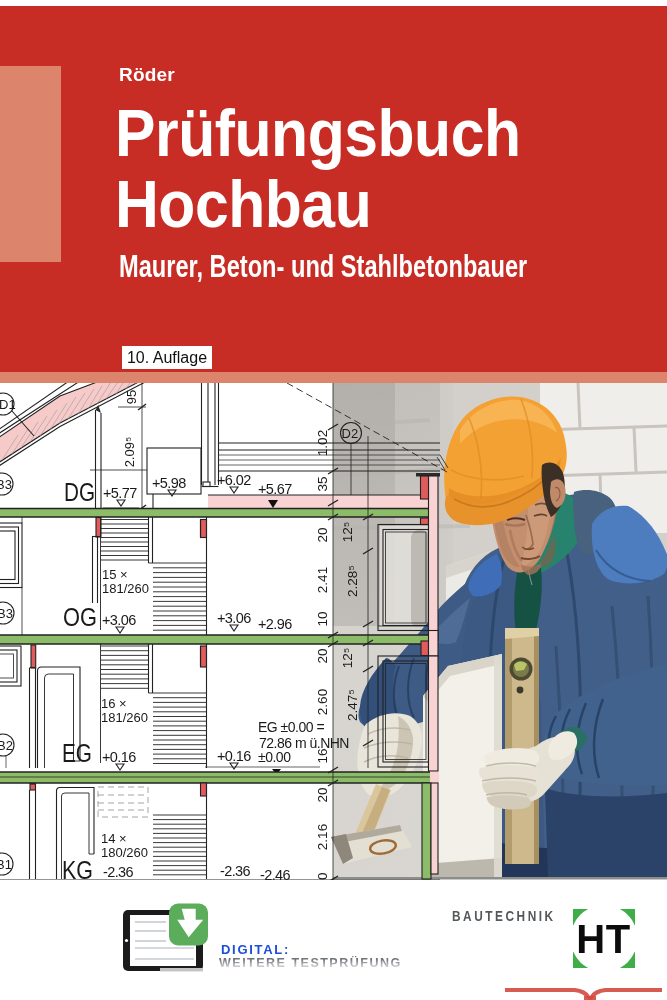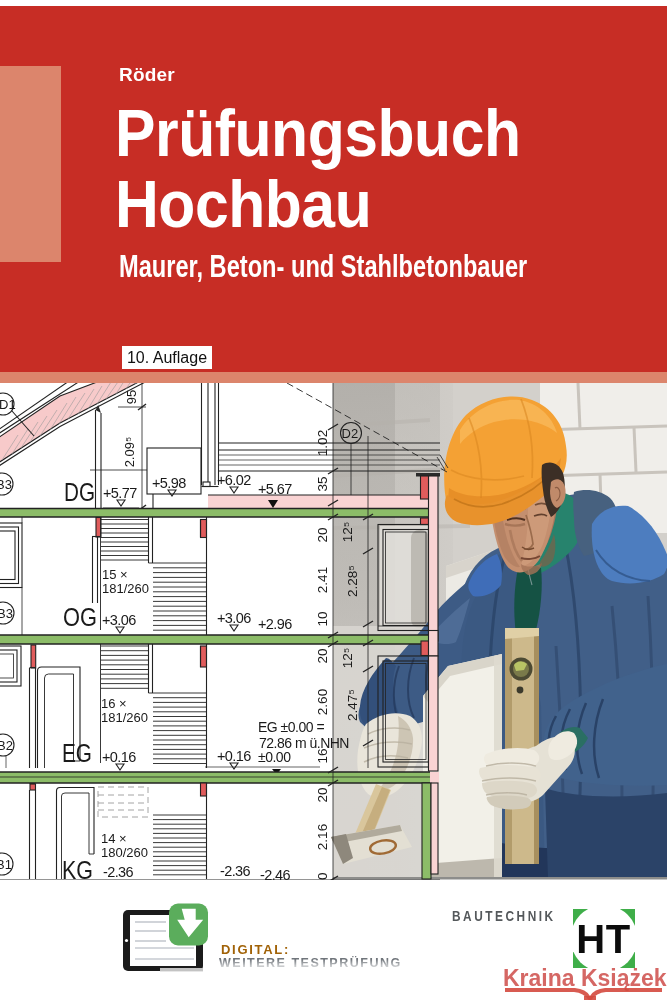--- a/index.html
+++ b/index.html
@@ -735,34 +735,33 @@
       <line x1="25" y1="26" x2="56" y2="26"></line>
       <line x1="25" y1="35" x2="56" y2="35"></line>
       <line x1="25" y1="45" x2="56" y2="45"></line>
       <line x1="25" y1="52" x2="84" y2="52"></line>
       <line x1="25" y1="63" x2="84" y2="63"></line>
     </g>
     <rect x="59" y="7.5" width="39" height="42" rx="9" fill="#5bad5c"></rect>
     <path d="M71.5 12.5 h14 v11 h7.5 L78.5 41 67 23.5 h7.5 Z" fill="#fff" transform="translate(0.2,0.3)"></path>
   </svg>
 
-  <div class="abs" style="left:221px;top:936px;font-size:13px;font-weight:bold;color:#a16207;letter-spacing:1.7px;">DIGITAL:</div>
+  <div class="abs" style="left:221px;top:936px;font-size:13px;font-weight:bold;color:#1d4ed8;letter-spacing:1.7px;">DIGITAL:</div>
 
   <div class="abs" style="left:219px;top:950px;font-size:12.5px;font-weight:bold;color:#70757b;letter-spacing:1.5px;">WEITERE TESTPRÜFUNG</div>
 
   <div class="abs" style="left:210px;top:951px;width:235px;height:30px;background:linear-gradient(to bottom,rgba(255,255,255,0) 8%,rgba(255,255,255,0.55) 28%,rgba(255,255,255,0.95) 48%,#fff 62%);"></div>
 
   <div class="abs" style="left:452px;top:901px;font-size:15px;font-weight:bold;color:#54585b;letter-spacing:3.2px;transform:scaleX(0.79);transform-origin:left top;white-space:nowrap;">BAUTECHNIK</div>
 
   <svg class="abs" style="left:573px;top:903px;" width="62" height="59" viewBox="0 0 62 59">
     <rect x="0" y="0" width="62" height="59" fill="#3fae49"></rect>
     <circle cx="31" cy="29.5" r="33.5" fill="#fff"></circle>
     <text x="30.5" y="43.5" text-anchor="middle" font-size="40" font-weight="bold" fill="#0c0c0c" letter-spacing="0.5">HT</text>
   </svg>
 
-  <div class="abs" style="left:503px;top:959px;font-size:23px;font-weight:bold;color:rgba(211,95,92,0.95);letter-spacing:0px;white-space:nowrap;">Kraina Książek</div>
 
   <svg class="abs" style="left:500px;top:980px;" width="167" height="20" viewBox="0 0 167 20">
     <path d="M5 2 H75 Q86 3 90 10 Q94 3 105 2 H162 V6 H106 Q95 7 90 16 Q85 7 74 6 H5 Z" fill="rgba(212,73,62,0.9)"></path>
     <rect x="84" y="10" width="12" height="10" fill="rgba(212,73,62,0.9)"></rect>
   </svg>
 
 </div>
 
 </body></html>

